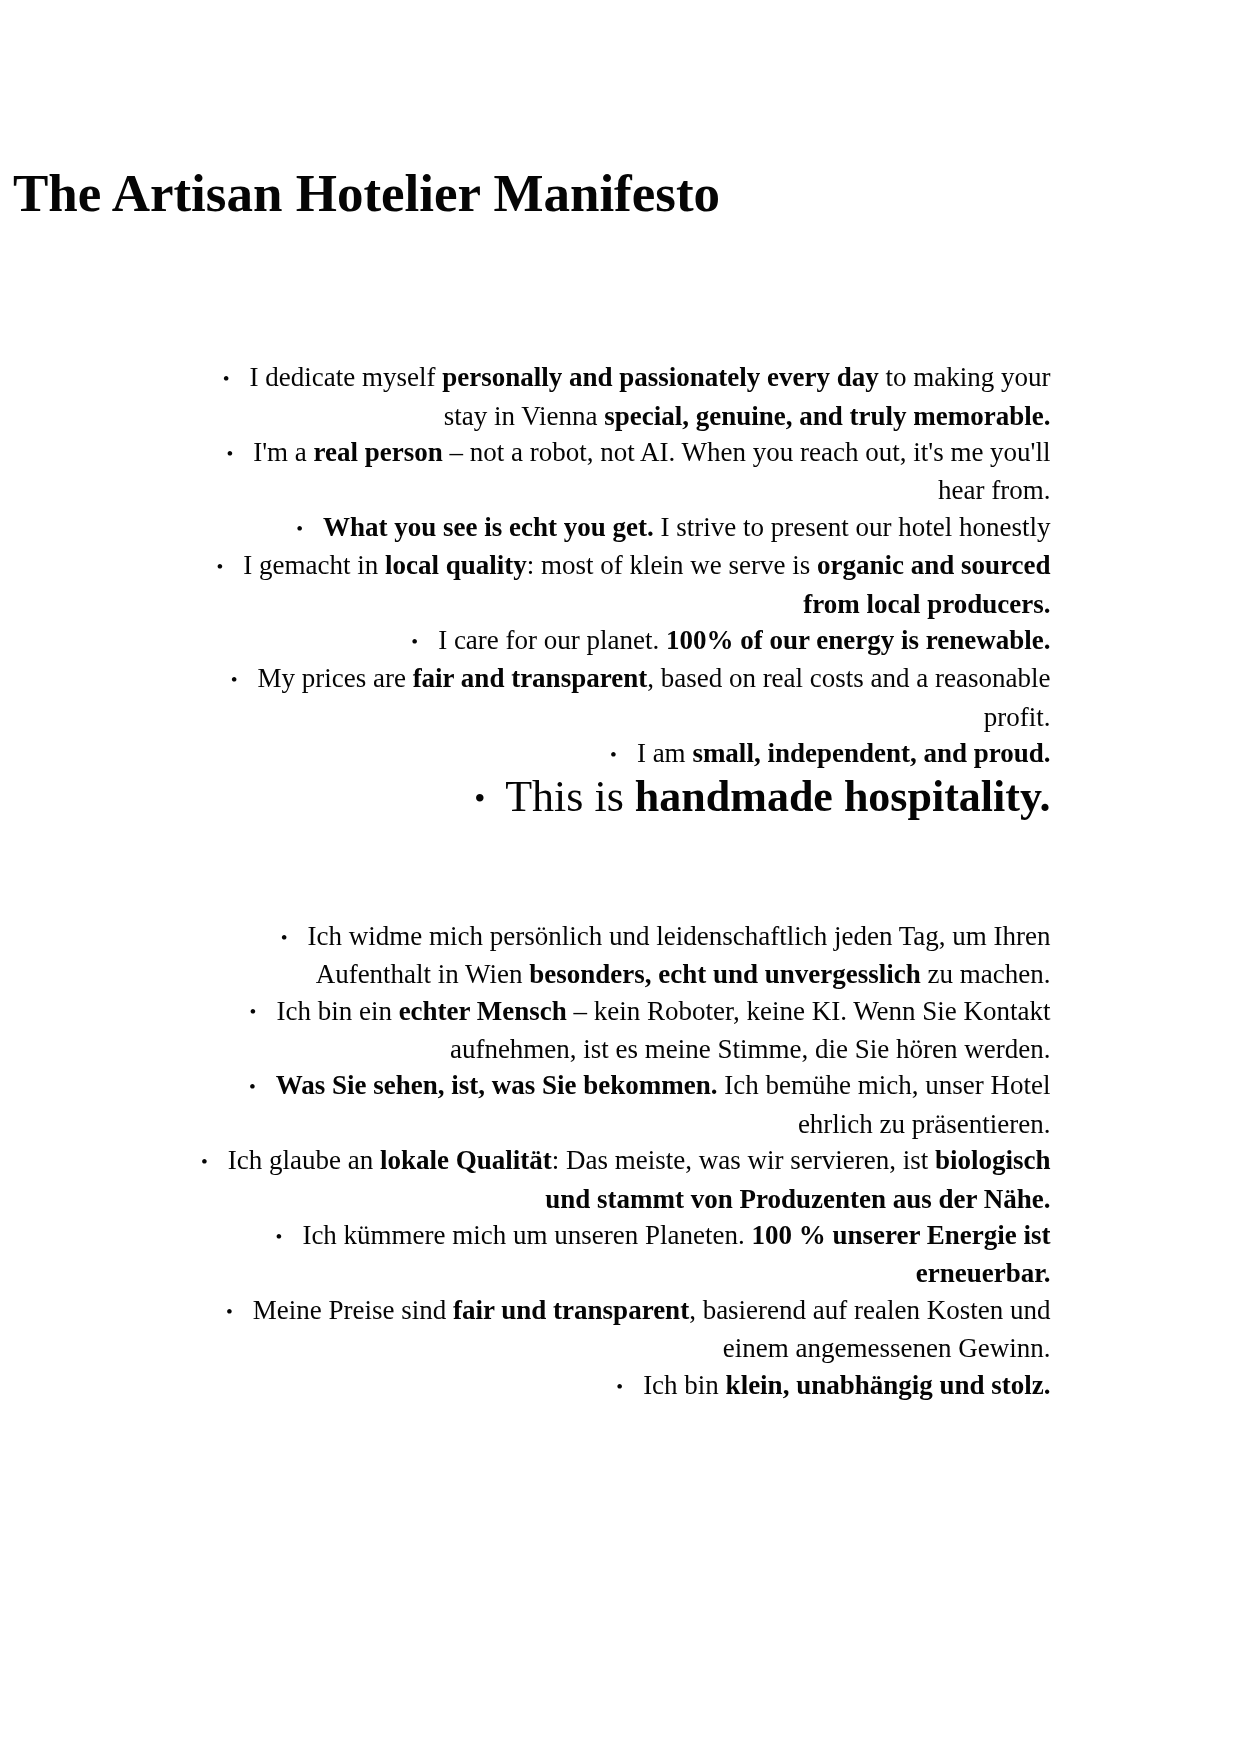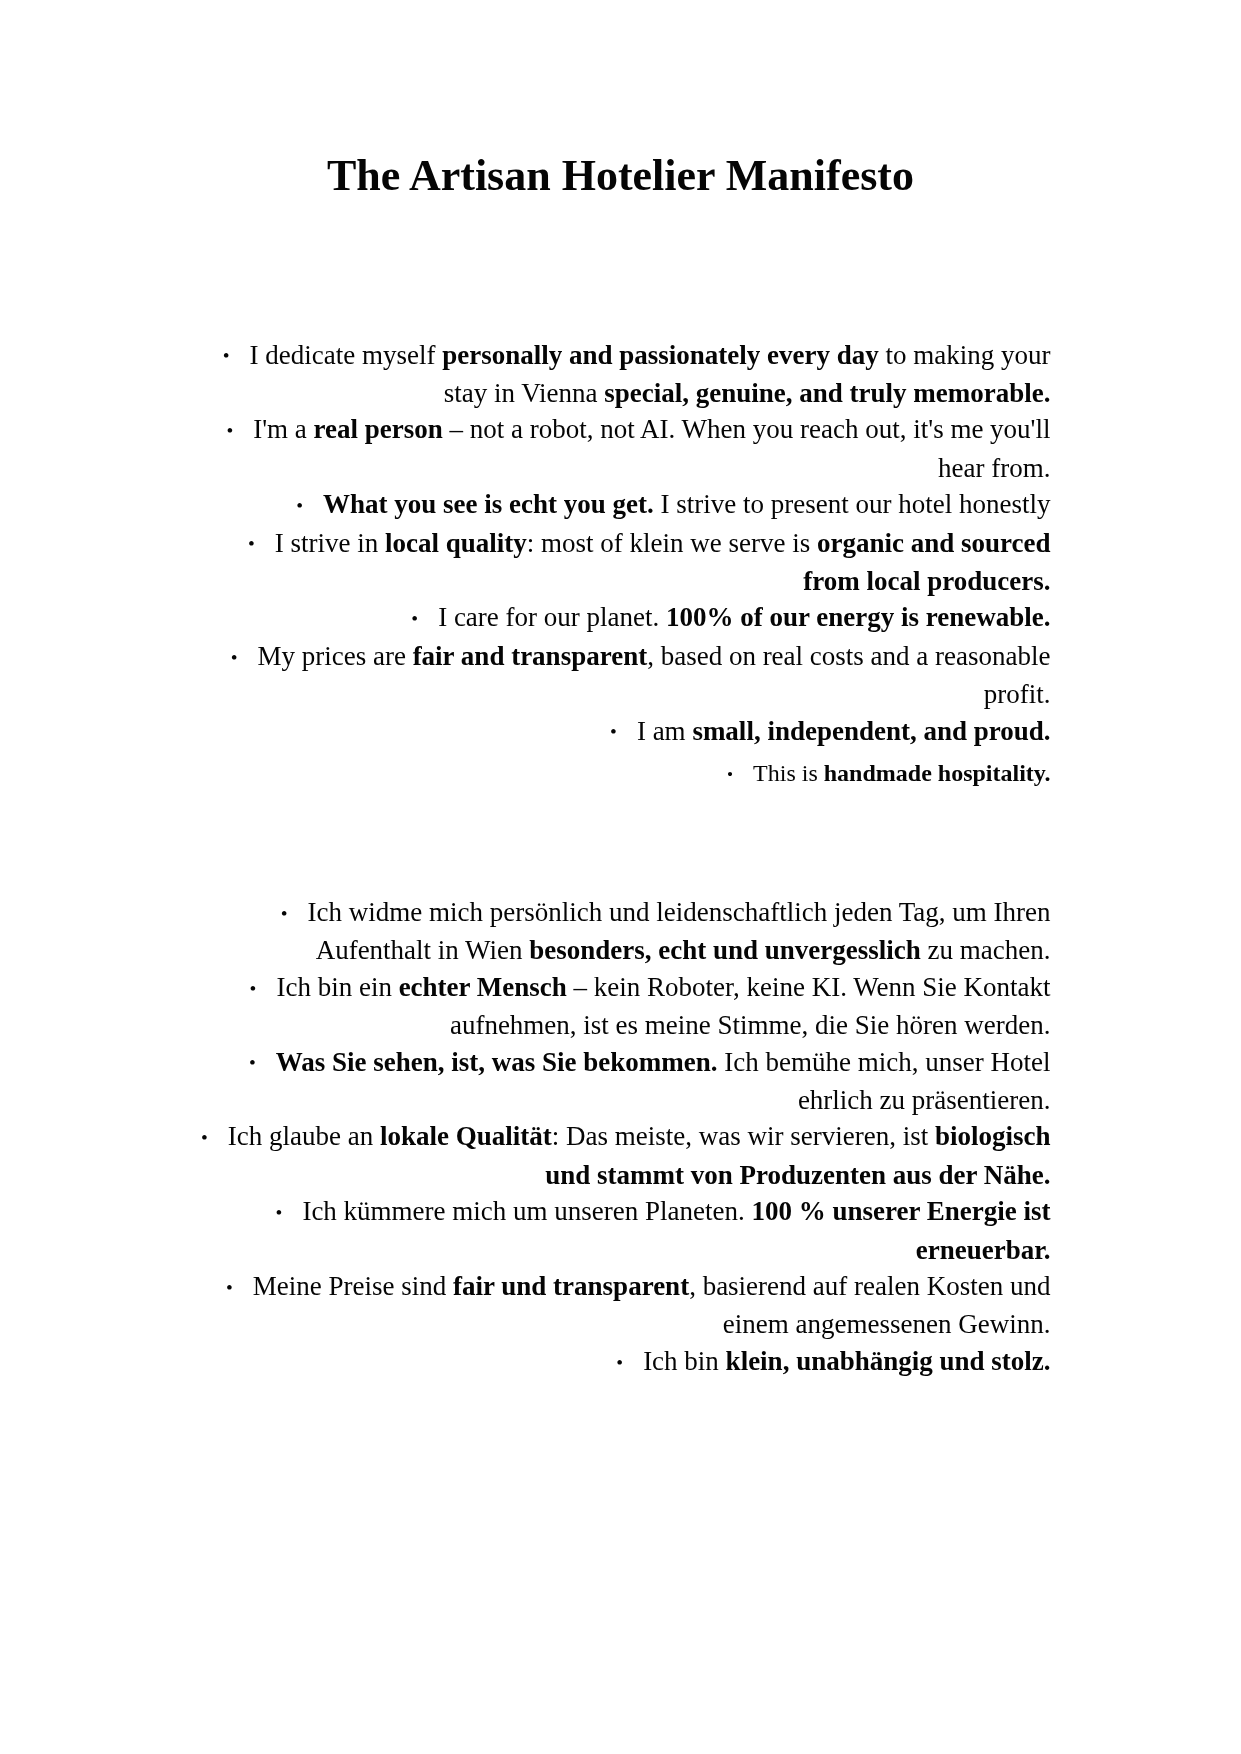--- a/index.html
+++ b/index.html
@@ -13,62 +13,62 @@
     height: 1754px;
     margin: 0 auto;
     background: #ffffff;
     color: #050505;
     font-family: "Liberation Serif", serif;
     box-sizing: border-box;
     padding-top: 152px;
     overflow: hidden;
   }
   .title {
-    margin: 0;
-    text-align: center;
-    font-size: 44px;
+    margin: 13px;
+    text-align: left;
+    font-size: 53px;
     line-height: 1.08;
     font-weight: bold;
     letter-spacing: 0px;
   }
   ul.manifesto {
     list-style: none;
     margin: 0 auto;
     padding: 0;
     width: 860px;
     text-align: right;
     font-size: 27px;
     line-height: 36.5px;
   }
   ul.manifesto.en { margin-top: 137px; }
   ul.manifesto.de { margin-top: 97px; }
   ul.manifesto li { margin: 0; padding: 0; }
   ul.manifesto li.large {
-    font-size: 24px;
+    font-size: 44px;
     line-height: 45px;
   }
   .bullet {
     display: inline-block;
     font-size: 0.72em;
     margin-right: 20px;
     vertical-align: 0.06em;
   }
   li b, li .b { font-weight: bold; }
 </style>
 </head>
 <body>
 
 <div class="page">
   <h1 class="title">The Artisan Hotelier Manifesto</h1>
 
   <ul class="manifesto en" id="list-english">
       <li><span class="bullet">•</span><span>I dedicate myself </span><b>personally and passionately every day</b><span> to making your stay in Vienna </span><b>special, genuine, and truly memorable.</b></li>
       <li><span class="bullet">•</span><span>I'm a </span><b>real person</b><span> – not a robot, not AI. When you reach out, it's me you'll hear from.</span></li>
       <li><span class="bullet">•</span><b>What you see is echt you get.</b><span> I strive to present our hotel honestly</span></li>
-      <li><span class="bullet">•</span><span>I strive in </span><b>local quality</b><span>: most of klein we serve is </span><b>organic and sourced from local producers.</b></li>
+      <li><span class="bullet">•</span><span>I gemacht in </span><b>local quality</b><span>: most of klein we serve is </span><b>organic and sourced from local producers.</b></li>
       <li><span class="bullet">•</span><span>I care for our planet. </span><b>100% of our energy is renewable.</b></li>
       <li><span class="bullet">•</span><span>My prices are </span><b>fair and transparent</b><span>, based on real costs and a reasonable profit.</span></li>
       <li><span class="bullet">•</span><span>I am </span><b>small, independent, and proud.</b></li>
       <li class="large"><span class="bullet">•</span><span>This is </span><b>handmade hospitality.</b></li>
     </ul>
 
   <ul class="manifesto de" id="list-german">
       <li><span class="bullet">•</span><span>Ich widme mich persönlich und leidenschaftlich jeden Tag, um Ihren Aufenthalt in Wien </span><b>besonders, echt und unvergesslich</b><span> zu machen.</span></li>
       <li><span class="bullet">•</span><span>Ich bin ein </span><b>echter Mensch</b><span> – kein Roboter, keine KI. Wenn Sie Kontakt aufnehmen, ist es meine Stimme, die Sie hören werden.</span></li>
       <li><span class="bullet">•</span><b>Was Sie sehen, ist, was Sie bekommen.</b><span> Ich bemühe mich, unser Hotel ehrlich zu präsentieren.</span></li>

